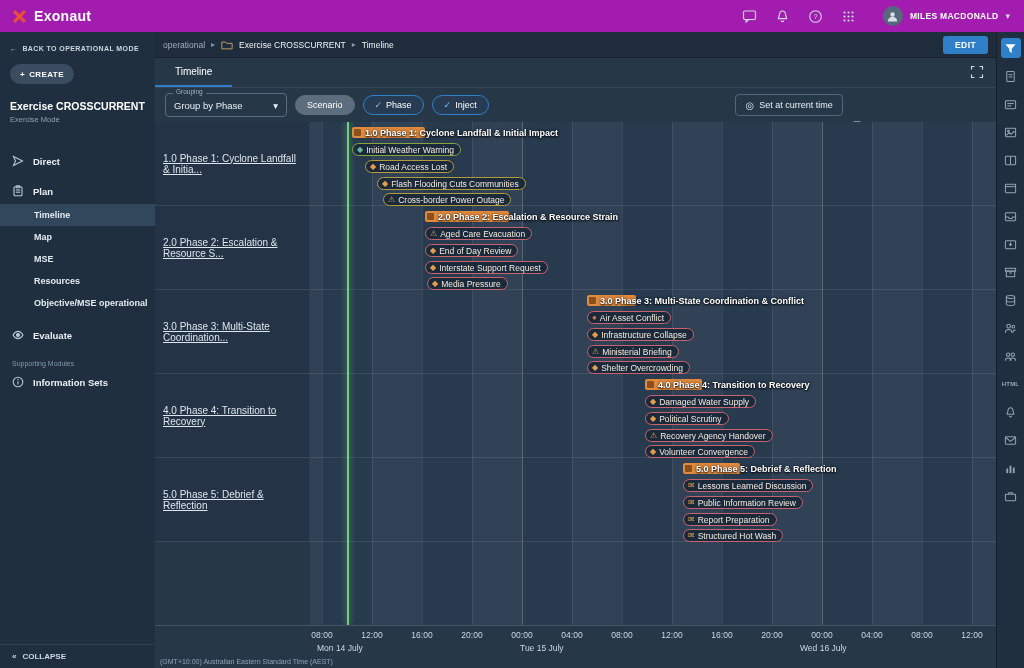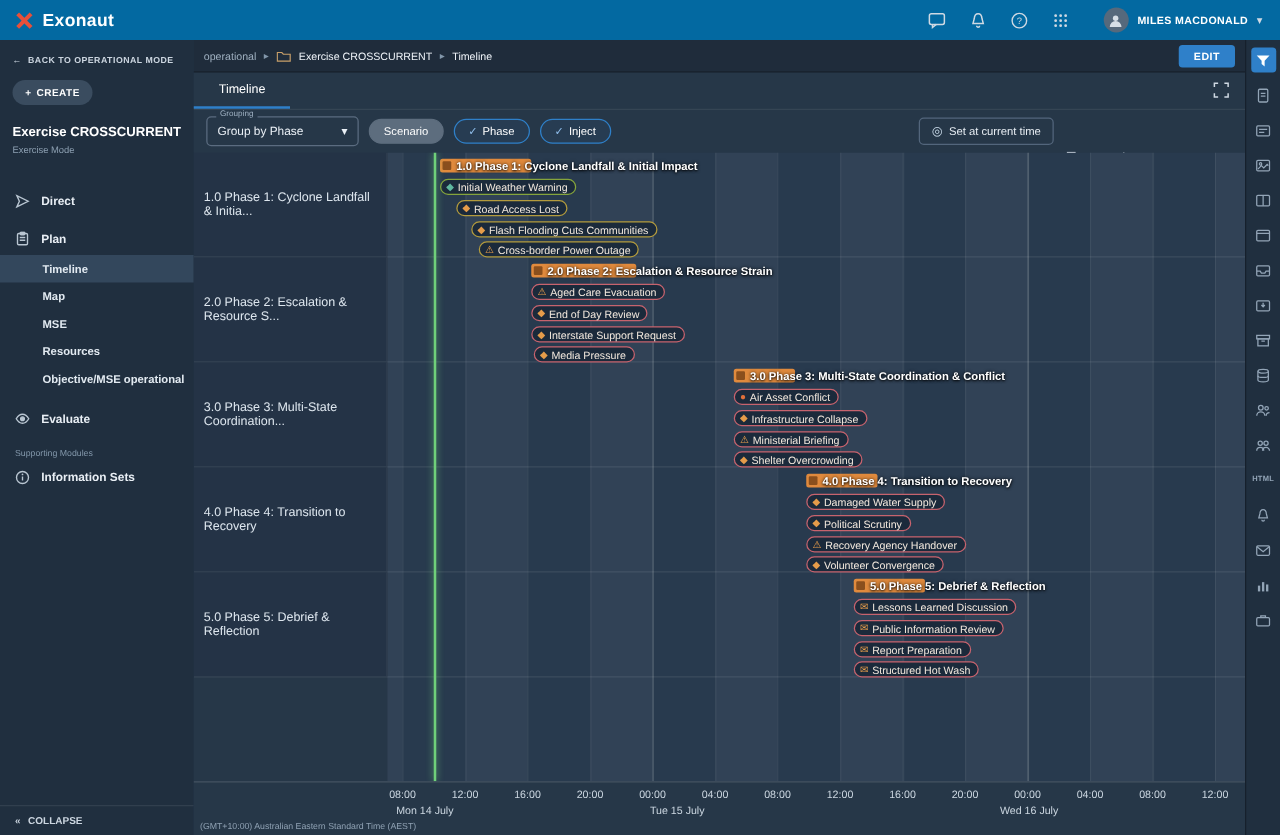--- a/index.html
+++ b/index.html
@@ -1,20 +1,20 @@
 <!DOCTYPE html>
 <html style="--accent: #2f80c9; --phase-bar: #e08a3d; --chip-warn-border: #b39b3d; --chip-alert-border: #c7636e; --chip-green-border: #85a43c; --current-time-line: #6fd07a; --logo: #e8503a;"><head>
 <meta charset="utf-8">
 <style>
   * { box-sizing: border-box; margin: 0; padding: 0; }
   html,body { width:1024px; height:668px; overflow:hidden; }
   body { font-family:"Liberation Sans","DejaVu Sans",sans-serif; background:#263748; color:#e6edf3; }
 
   
-  .topbar { height:32px; background:#0369a1; display:flex; align-items:center; justify-content:space-between; padding:0 10px 0 12px; }
+  .topbar { height:32px; background:#a21caf; display:flex; align-items:center; justify-content:space-between; padding:0 10px 0 12px; }
   .brand { display:flex; align-items:center; gap:7px; }
   .brand-name { font-size:14px; font-weight:bold; color:#fff; letter-spacing:.3px; }
   .tb-right { display:flex; align-items:center; gap:15px; }
   .tb-ic { width:18px; height:18px; display:flex; align-items:center; justify-content:center; color:#cfd9e3; cursor:pointer; }
   .tb-ic svg { width:15px; height:15px; }
   .userbox { display:flex; align-items:center; gap:7px; padding:0 4px 0 10px; height:32px;justify-content:flex-end; }
   .avatar { width:20px; height:20px; border-radius:50%; background:#56697c; display:flex; align-items:center; justify-content:center; }
   .avatar svg { width:13px; height:13px; }
   .username { font-size:8.5px; font-weight:bold; color:#fff; letter-spacing:.3px; }
   .caret { font-size:9px; color:#cfd9e3; }
@@ -67,21 +67,21 @@
   .stripes { position:absolute; left:155px; right:0; top:0; bottom:0;
     background-color:#283a4e;
     background-image:
       repeating-linear-gradient(90deg, rgba(255,255,255,.07) 0 1px, transparent 1px 50px),
       repeating-linear-gradient(90deg, transparent 0 50px, rgba(255,255,255,.045) 50px 100px);
     background-position:12px 0, 12px 0; }
   .midline { position:absolute; top:0; bottom:0; width:1px; background:rgba(255,255,255,.17); z-index:1; }
   .nowline { position:absolute; top:0; bottom:0; left:192px; width:2px; background:var(--current-time-line,#6fd07a); box-shadow:0 0 6px rgba(110,208,122,.8); z-index:6; }
   .rows { position:absolute; inset:0; z-index:2; }
   .trow { height:84px; display:flex; border-bottom:1px solid rgba(255,255,255,.09); }
-  .trow-label { width:155px; flex:none; background:#243346; border-right:1px solid rgba(255,255,255,.06); display:flex; align-items:center; padding:0 8px; font-size:10px; color:#dde6ee; }
+  .trow-label { width:155px; flex:none; background:#243346; border-right:1px solid rgba(255,255,255,.06); display:flex; align-items:center; padding:0 8px; font-size:10px; color:#dde6ee;text-decoration:underline; }
   .trow-canvas { flex:1; position:relative; }
 
   .pbar { position:absolute; top:5px; height:11px; background:var(--phase-bar,#e08a3d); border-radius:2px; display:flex; align-items:center; z-index:2; cursor:pointer; }
   .pbi { width:7px; height:7px; background:#8a4f1d; border-radius:1px; margin-left:2px; flex:none; }
   .pbl { position:absolute; left:13px; font-size:9px; font-weight:600; color:#fff; white-space:nowrap; text-shadow:0 1px 2px rgba(0,0,0,.95), 0 0 3px rgba(0,0,0,.7); }
 
   .ichip { position:absolute; height:13px; border-radius:7px; background:#1b2a3b; display:inline-flex; align-items:center; gap:3px; padding:0 6px 0 4px; white-space:nowrap; z-index:3; font-size:8.5px; color:#f3e9de; cursor:pointer; }
   .ichip .ci { font-size:8px; color:#e59c4a; line-height:1; }
   .c-warn { border:1px solid var(--chip-warn-border,#b39b3d); }
   .c-alert { border:1px solid var(--chip-alert-border,#c7636e); }

